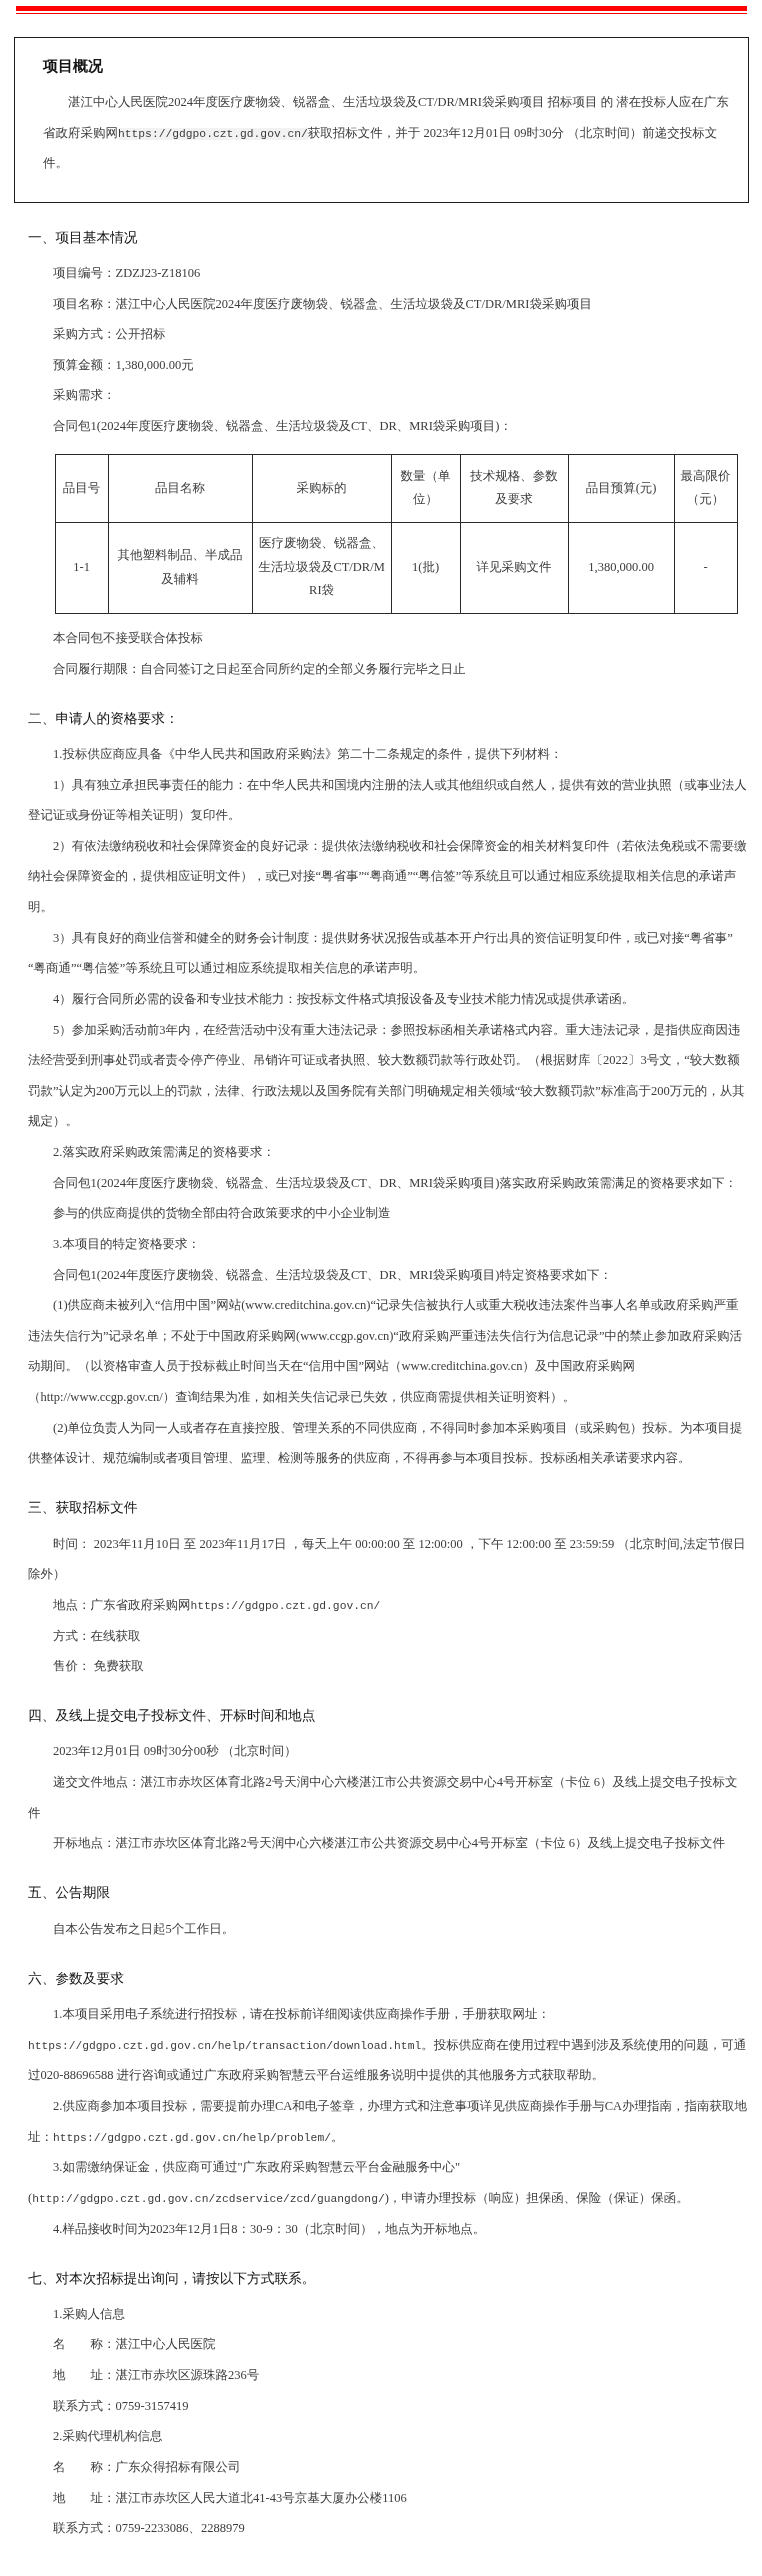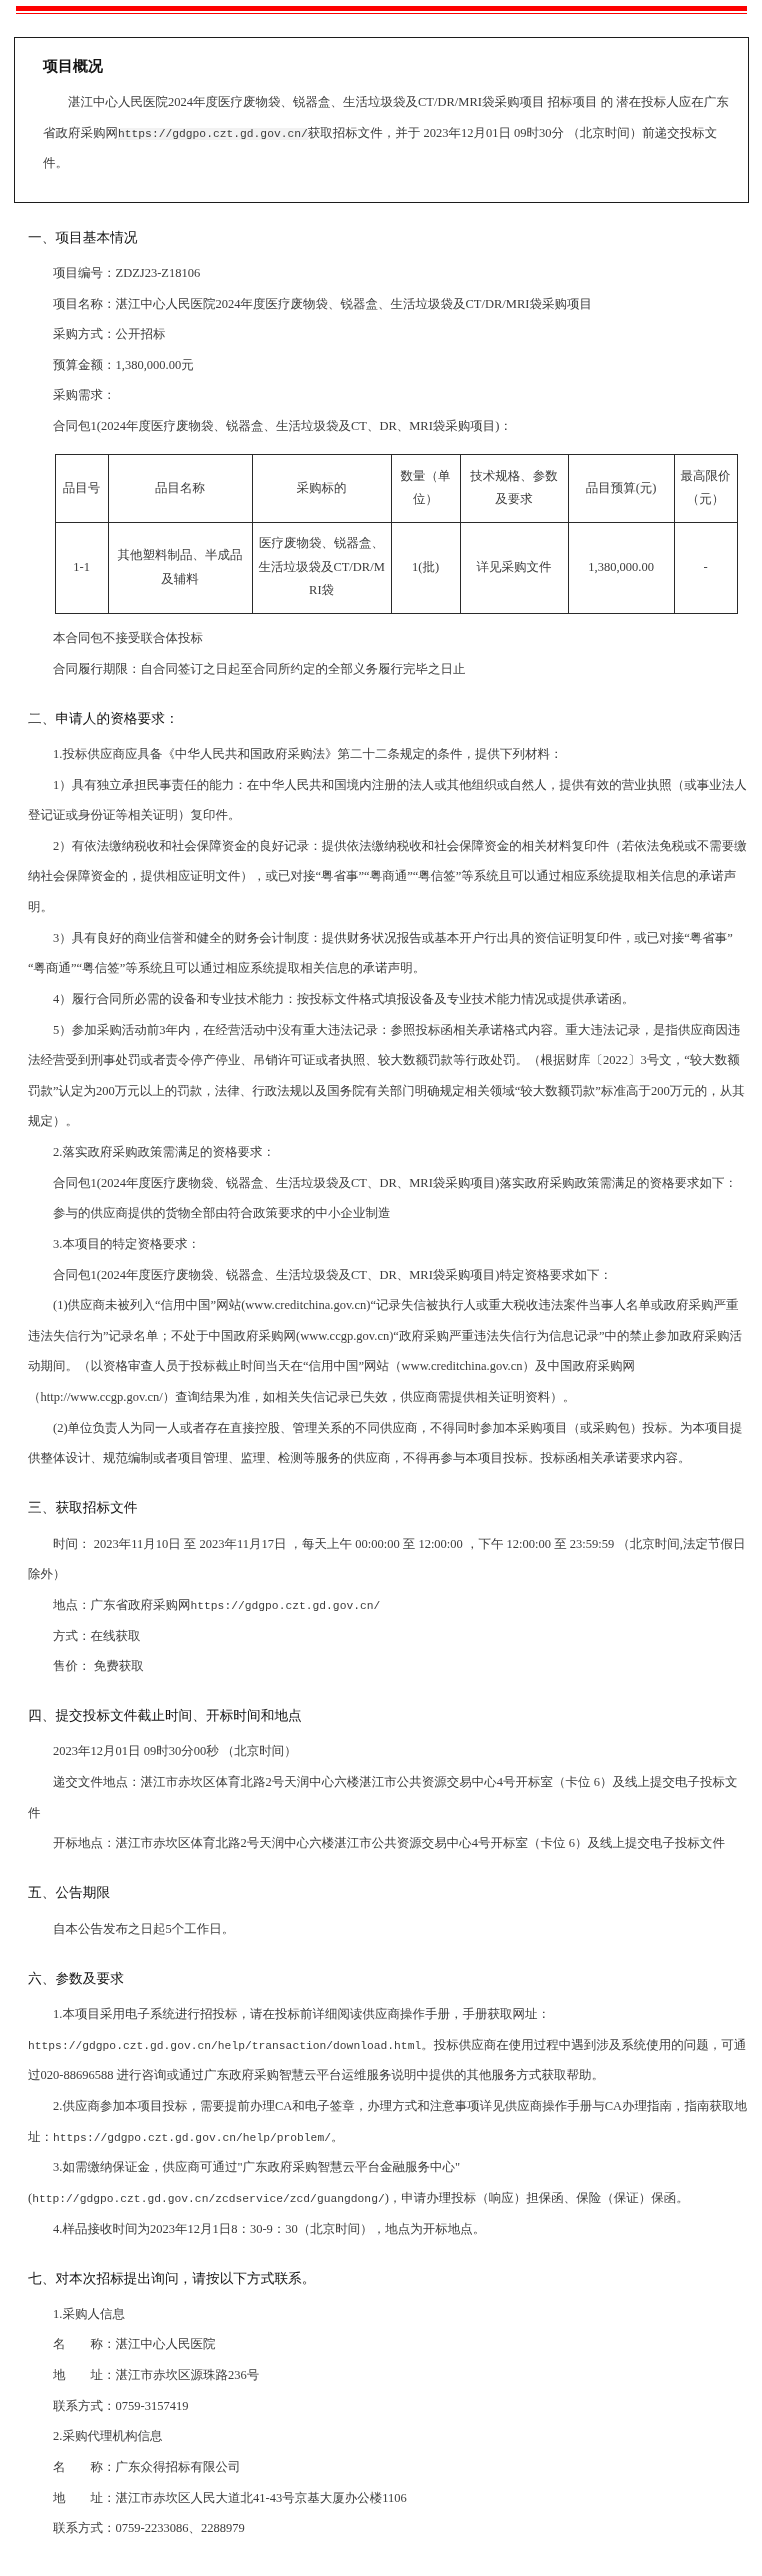--- a/index.html
+++ b/index.html
@@ -117,21 +117,21 @@
   <p class="line indent-4">合同包1(2024年度医疗废物袋、锐器盒、生活垃圾袋及CT、DR、MRI袋采购项目)特定资格要求如下：</p>
   <p class="line">(1)供应商未被列入“信用中国”网站(www.creditchina.gov.cn)“记录失信被执行人或重大税收违法案件当事人名单或政府采购严重违法失信行为”记录名单；不处于中国政府采购网(www.ccgp.gov.cn)“政府采购严重违法失信行为信息记录”中的禁止参加政府采购活动期间。（以资格审查人员于投标截止时间当天在“信用中国”网站（www.creditchina.gov.cn）及中国政府采购网（http://www.ccgp.gov.cn/）查询结果为准，如相关失信记录已失效，供应商需提供相关证明资料）。</p>
   <p class="line">(2)单位负责人为同一人或者存在直接控股、管理关系的不同供应商，不得同时参加本采购项目（或采购包）投标。为本项目提供整体设计、规范编制或者项目管理、监理、检测等服务的供应商，不得再参与本项目投标。投标函相关承诺要求内容。</p>
 
   <h2 class="sec">三、获取招标文件</h2>
   <p class="line">时间： 2023年11月10日 至 2023年11月17日 ，每天上午 00:00:00 至 12:00:00 ，下午 12:00:00 至 23:59:59 （北京时间,法定节假日除外）</p>
   <p class="line"><span>地点：广东省政府采购网</span><span class="url">https://gdgpo.czt.gd.gov.cn/</span></p>
   <p class="line">方式：在线获取</p>
   <p class="line">售价： 免费获取</p>
 
-  <h2 class="sec">四、提交投标文件截止时间、开标时间和地点</h2>
+  <h2 class="sec">四、及线上提交电子投标文件、开标时间和地点</h2>
   <p class="line">2023年12月01日 09时30分00秒 （北京时间）</p>
   <p class="line">递交文件地点：湛江市赤坎区体育北路2号天润中心六楼湛江市公共资源交易中心4号开标室（卡位 6）及线上提交电子投标文件</p>
   <p class="line">开标地点：湛江市赤坎区体育北路2号天润中心六楼湛江市公共资源交易中心4号开标室（卡位 6）及线上提交电子投标文件</p>
 
   <h2 class="sec">五、公告期限</h2>
   <p class="line">自本公告发布之日起5个工作日。</p>
 
   <h2 class="sec">六、参数及要求</h2>
   <p class="line"><span>1.本项目采用电子系统进行招投标，请在投标前详细阅读供应商操作手册，手册获取网址：</span><span class="url">https://gdgpo.czt.gd.gov.cn/help/transaction/download.html</span><span>。投标供应商在使用过程中遇到涉及系统使用的问题，可通过020-88696588 进行咨询或通过广东政府采购智慧云平台运维服务说明中提供的其他服务方式获取帮助。</span></p>
   <p class="line"><span>2.供应商参加本项目投标，需要提前办理CA和电子签章，办理方式和注意事项详见供应商操作手册与CA办理指南，指南获取地址：</span><span class="url">https://gdgpo.czt.gd.gov.cn/help/problem/</span><span>。</span></p>

